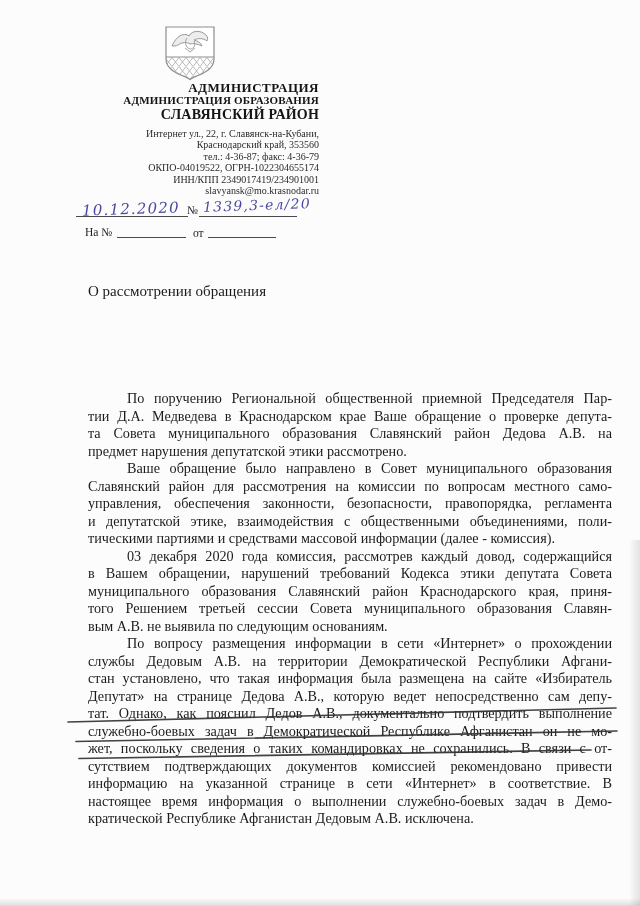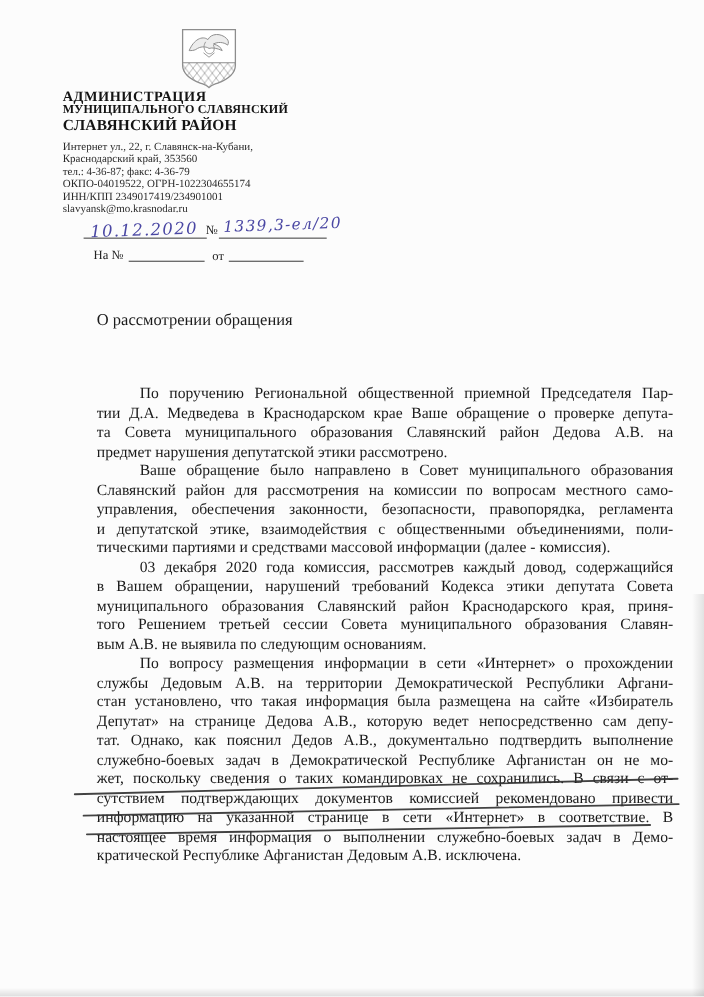--- a/index.html
+++ b/index.html
@@ -11,34 +11,34 @@
     font-family:"Liberation Serif","DejaVu Serif",serif;
   }
   
   .edge-right { position:absolute; right:0; top:540px; bottom:0; width:11px;
     background:linear-gradient(to right, rgba(0,0,0,0), rgba(0,0,0,0.10)); }
   .edge-bottom { position:absolute; left:0; right:0; bottom:0; height:8px;
     background:linear-gradient(to bottom, rgba(0,0,0,0), rgba(0,0,0,0.12)); }
 
   .emblem { position:absolute; left:165px; top:26px; width:50px; height:55px; }
 
-  .center-col { position:absolute; left:57px; width:262px; text-align:left; }
+  .center-col { position:absolute; left:57px; width:262px; text-align:right; }
   .org1 { top:80px;  font-weight:bold; font-size:13px; letter-spacing:.5px; color:#141414;}
   .org2 { top:94px;  font-weight:bold; font-size:11px; letter-spacing:.2px; color:#141414;}
   .org3 { top:107px; font-weight:bold; font-size:14px; letter-spacing:.2px; color:#141414;}
   .addr { top:128px; font-size:10px; line-height:11.4px; color:#2a2a2a; }
 
   .blank { position:absolute; height:16px; border-bottom:1px solid #4a4a4a; }
   .lbl   { position:absolute; font-size:11.5px; color:#222; }
   .hand  { position:absolute; font-style:italic; letter-spacing:1.2px;
            font-family:"DejaVu Serif","Liberation Serif",serif; }
 
   .subject { position:absolute; left:88px; top:283px; font-size:15px; color:#1b1b1b; }
 
-  .letter-body { position:absolute; left:88px; top:350px; width:524px; }
+  .letter-body { position:absolute; left:88px; top:390px; width:524px; }
   .bline { height:17.5px; line-height:17.5px; font-size:14.2px;
            text-align:justify; text-align-last:justify; color:#1b1b1b; }
   .bline.first { text-indent:39px; }
   .bline.plast { text-align-last:left; }
 
   .pen-overlay { position:absolute; left:0; top:0; width:640px; height:906px;
                  pointer-events:none; }
 </style>
 </head>
 <body>
@@ -58,21 +58,21 @@
     <rect x="1" y="31" width="48" height="24" fill="url(#loz)" clip-path="url(#shieldclip)"></rect>
     <line x1="1" y1="31" x2="49" y2="31" stroke="#8d8d8d" stroke-width="1"></line>
     <g>
       <path d="M7,20 C11,10 19,6 24,10 C27,4 36,4 41,9 C43,11 43,13 42,15 C38,12 33,12 29,14 C33,15 36,17 37,20 C33,18 28,17 25,18 C22,16 17,16 13,19 C11,20 9,20 7,20 Z" fill="#d6d6d6" fill-opacity="0.45" stroke="#8d8d8d" stroke-width="0.9"></path>
       <path d="M22,12 C20,15 20,18 22,21 C24,23.5 27,23.5 29,21 C30,19.5 30,17 29,15" fill="none" stroke="#8d8d8d" stroke-width="0.8"></path>
       <path d="M20,22 L25,26 L30,22" fill="none" stroke="#8d8d8d" stroke-width="0.8"></path>
     </g>
   </svg>
 
   <div class="center-col org1">АДМИНИСТРАЦИЯ</div>
-  <div class="center-col org2">МУНИЦИПАЛЬНОГО СЛАВЯНСКИЙ</div>
+  <div class="center-col org2">АДМИНИСТРАЦИЯ ОБРАЗОВАНИЯ</div>
   <div class="center-col org3">СЛАВЯНСКИЙ РАЙОН</div>
 
   <div class="center-col addr">
     <div>Интернет ул., 22, г. Славянск-на-Кубани,</div>
     <div>Краснодарский край, 353560</div>
     <div>тел.: 4-36-87; факс: 4-36-79</div>
     <div>ОКПО-04019522, ОГРН-1022304655174</div>
     <div>ИНН/КПП 2349017419/234901001</div>
     <div>slavyansk@mo.krasnodar.ru</div>
   </div>

